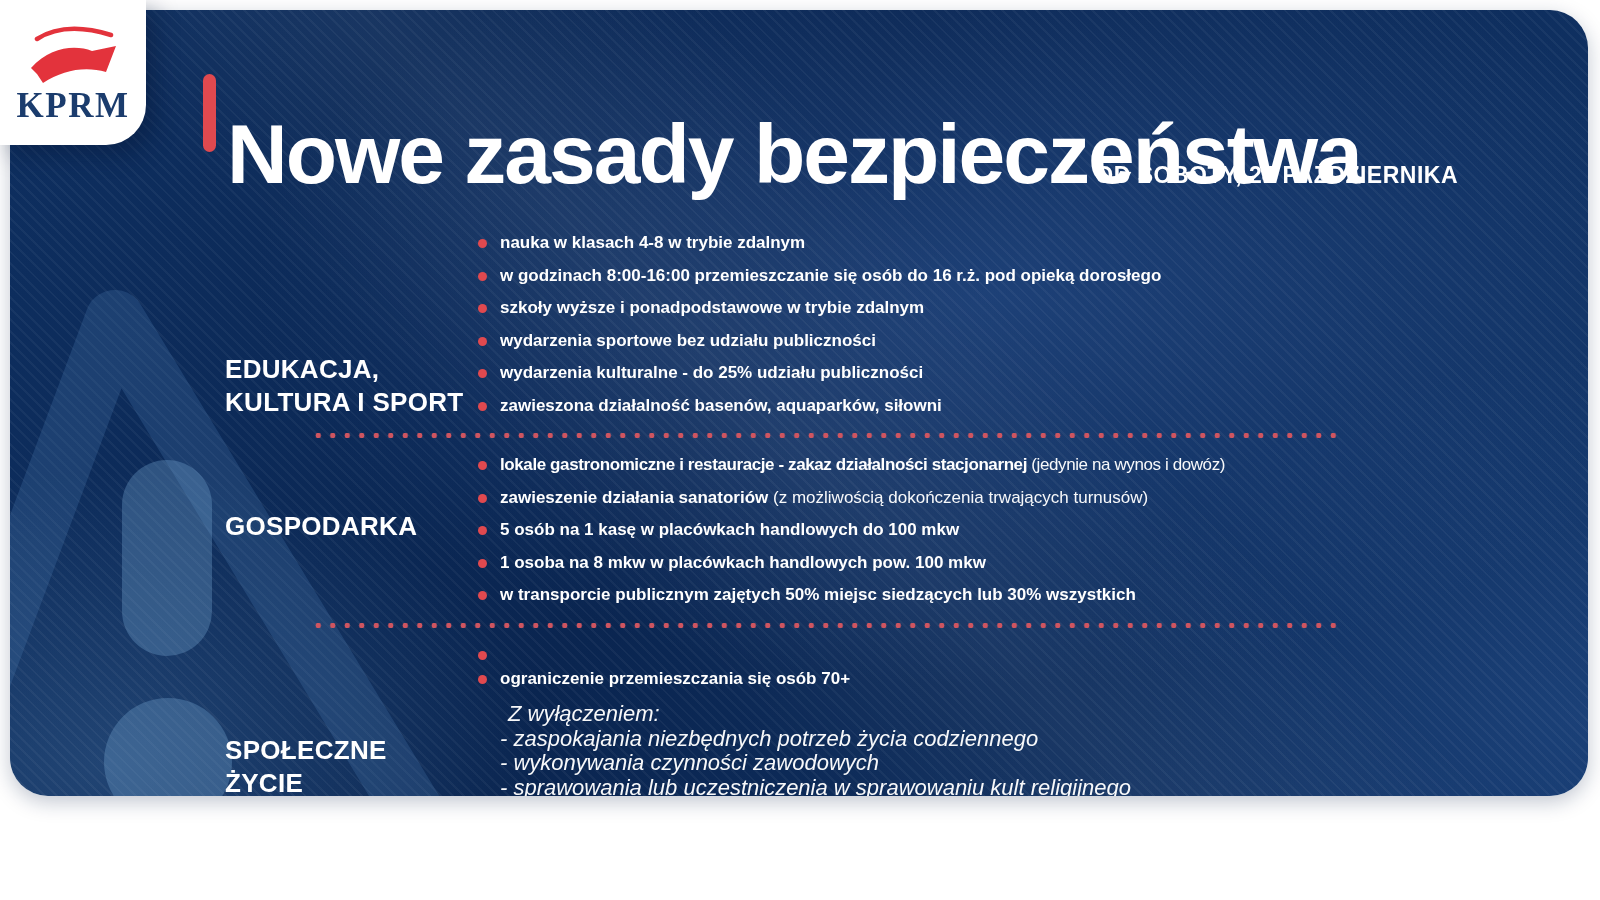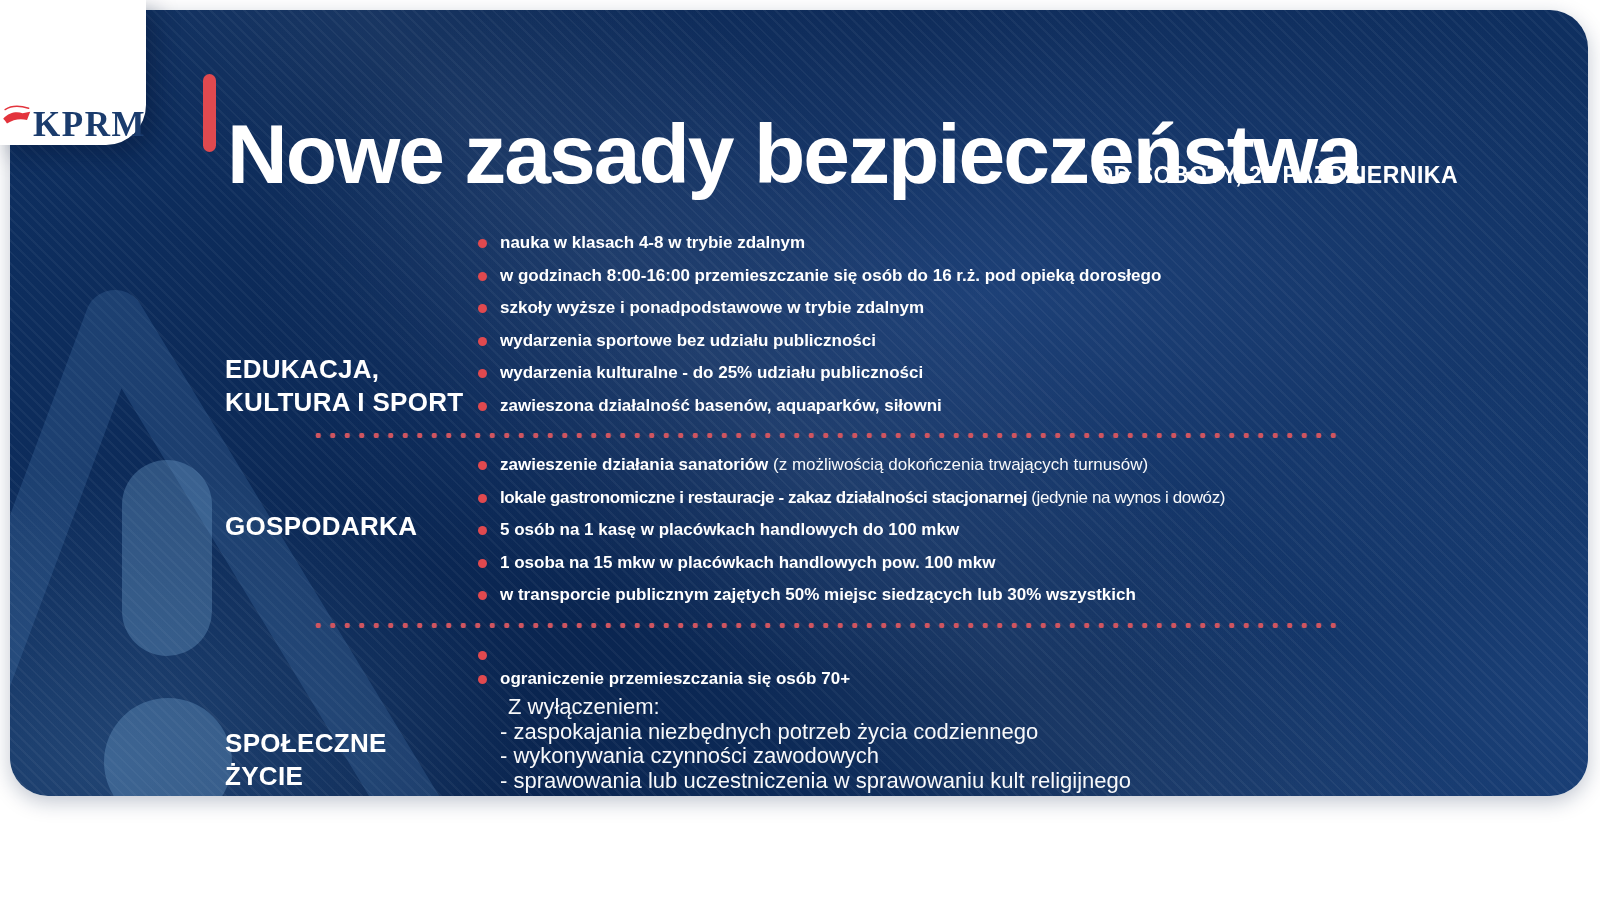--- a/index.html
+++ b/index.html
@@ -28,22 +28,22 @@
   .card::after{ 
     content:"";position:absolute;inset:0;
     background:linear-gradient(45deg, rgba(255,255,255,0) 34%, rgba(255,255,255,0.05) 48%, rgba(255,255,255,0) 63%);
     pointer-events:none;
   }
   .watermark{position:absolute;left:0;top:270px;pointer-events:none;}
 
   
   .logo-box{
     position:absolute;left:0;top:0;width:146px;height:145px;background:#ffffff;
-    border-radius:0 0 40px 0;z-index:6;display:flex;flex-direction:row;
-    align-items:flex-end;justify-content:flex-start;
+    border-radius:0 0 40px 0;z-index:6;display:flex;flex-direction:column;
+    align-items:center;justify-content:flex-start;
     box-shadow:10px 10px 22px rgba(5,20,50,0.35);
   }
   .logo-flag{margin-top:22px;}
   .logo-text{
     font-family:"Liberation Serif", serif;font-weight:700;font-size:35px;
     color:#1b3c6d;letter-spacing:1.5px;margin-top:2px;
   }
 
   
   .accent-bar{
@@ -74,22 +74,22 @@
   .bullet:last-child{margin-bottom:0;}
   .dot{
     flex:0 0 9px;width:9px;height:9px;border-radius:50%;
     background:var(--accent,#d84b55);margin:10px 13px 0 1px;
   }
   .btext{color:#ffffff;font-size:17px;line-height:27.5px;font-weight:bold;}
   .btext .seg-light{font-weight:400;color:rgba(255,255,255,0.97);}
   .bullet.condensed .btext{letter-spacing:-0.4px;}
   .bwrap{display:flex;flex-direction:column;}
   .sublines{
-    margin-top:3px;color:rgba(255,255,255,0.97);font-weight:400;
-    font-size:22px;line-height:24.5px;
+    margin-top:10px;color:rgba(255,255,255,0.97);font-weight:400;
+    font-size:22px;line-height:24.5px;font-style:italic;
   }
   .sublines div:first-child{padding-left:8px;}
 
   .divider{
     height:7px;width:1030px;margin:13px 0 12px 86px;
     background-image:radial-gradient(circle, var(--divider,#cf5560) 2.6px, rgba(0,0,0,0) 3px);
     background-size:14.5px 7px;background-repeat:repeat-x;background-position:0 center;
   }
 </style>
 </head>
@@ -151,42 +151,42 @@
             </div>
           </li>
         </ul>
       </div>
       <div class="divider"></div>
       <div class="section center">
         <div class="section-label">
           <div>GOSPODARKA</div>
         </div>
         <ul class="bullets">
+          <li class="bullet condensed">
+            <span class="dot"></span>
+            <div class="bwrap">
+              <div class="btext"><span class="seg-bold">lokale gastronomiczne i restauracje - zakaz działalności stacjonarnej </span><span class="seg-light">(jedynie na wynos i dowóz)</span></div>
+            </div>
+          </li>
           <li class="bullet">
             <span class="dot"></span>
             <div class="bwrap">
               <div class="btext"><span class="seg-bold">zawieszenie działania sanatoriów </span><span class="seg-light">(z możliwością dokończenia trwających turnusów)</span></div>
             </div>
           </li>
-          <li class="bullet condensed">
-            <span class="dot"></span>
-            <div class="bwrap">
-              <div class="btext"><span class="seg-bold">lokale gastronomiczne i restauracje - zakaz działalności stacjonarnej </span><span class="seg-light">(jedynie na wynos i dowóz)</span></div>
-            </div>
-          </li>
           <li class="bullet">
             <span class="dot"></span>
             <div class="bwrap">
               <div class="btext"><span class="seg-bold">5 osób na 1 kasę w placówkach handlowych do 100 mkw</span></div>
             </div>
           </li>
           <li class="bullet">
             <span class="dot"></span>
             <div class="bwrap">
-              <div class="btext"><span class="seg-bold">1 osoba na 15 mkw w placówkach handlowych pow. 100 mkw</span></div>
+              <div class="btext"><span class="seg-bold">1 osoba na 8 mkw w placówkach handlowych pow. 100 mkw</span></div>
             </div>
           </li>
           <li class="bullet">
             <span class="dot"></span>
             <div class="bwrap">
               <div class="btext"><span class="seg-bold">w transporcie publicznym zajętych 50% miejsc siedzących lub 30% wszystkich</span></div>
             </div>
           </li>
         </ul>
       </div>

